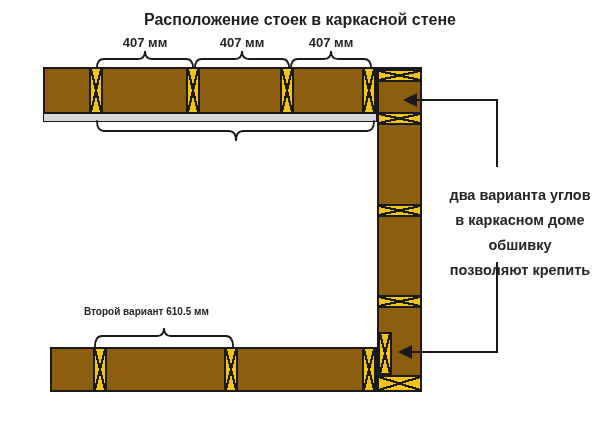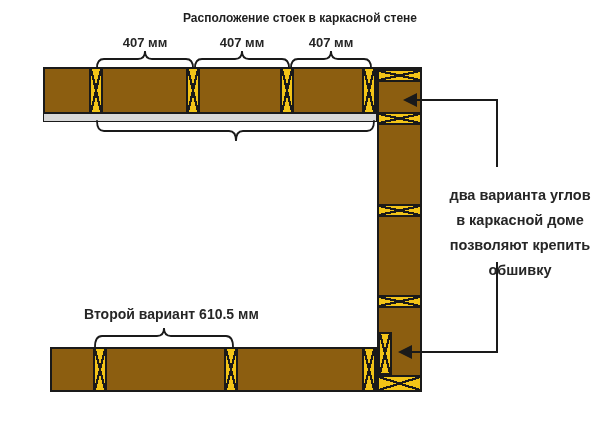--- a/index.html
+++ b/index.html
@@ -15,28 +15,28 @@
   .stud{
     background-color:var(--stud);
     border:2px solid var(--outline);
     background-image:
       linear-gradient(to top right,  transparent calc(50% - 1.1px), var(--outline) calc(50% - 1.1px), var(--outline) calc(50% + 1.1px), transparent calc(50% + 1.1px)),
       linear-gradient(to bottom right, transparent calc(50% - 1.1px), var(--outline) calc(50% - 1.1px), var(--outline) calc(50% + 1.1px), transparent calc(50% + 1.1px));
   }
   .plate{background:var(--plate);border:1.5px solid var(--outline);}
   .title{
     left:0;right:0;top:11px;text-align:center;
-    font-size:12px;font-weight:bold;letter-spacing:0;color:#1f1f1f;
+    font-size:16px;font-weight:bold;letter-spacing:0;color:#1f1f1f;
   }
   .dim-label{
     top:35px;transform:translateX(-50%);
     font-size:13px;font-weight:bold;white-space:nowrap;text-align:center;
   }
   .variant-label{
-    left:84px;top:306px;font-size:14px;font-weight:bold;white-space:nowrap;
+    left:84px;top:306px;font-size:10px;font-weight:bold;white-space:nowrap;
   }
   .note{
     left:445px;top:183px;width:150px;
     font-size:14.5px;font-weight:bold;line-height:25px;text-align:center;
   }
   svg.overlay{position:absolute;left:0;top:0;pointer-events:none;}
   .brace{fill:none;stroke:var(--outline);stroke-width:1.8;stroke-linecap:round;}
   .leader{fill:none;stroke:var(--outline);stroke-width:2;}
   .arrowhead{fill:var(--outline);stroke:none;}
 </style>
@@ -87,18 +87,18 @@
     <polygon class="arrowhead" points="403,100 417,93 417,107"></polygon>
 
     <polyline class="leader" points="497,262 497,352 411,352"></polyline>
     <polygon class="arrowhead" points="398,352 412,345 412,359"></polygon>
   </svg>
 
   <div class="abs variant-label">Второй вариант 610.5 мм</div>
 
   <div class="abs note">
     <div>два варианта углов</div>
-    <div>в каркасной доме</div>
+    <div>в каркасном доме</div>
+    <div>обшивку</div>
     <div>позволяют крепить</div>
-    <div>обшивку</div>
   </div>
 
 </div>
 
 </body></html>

